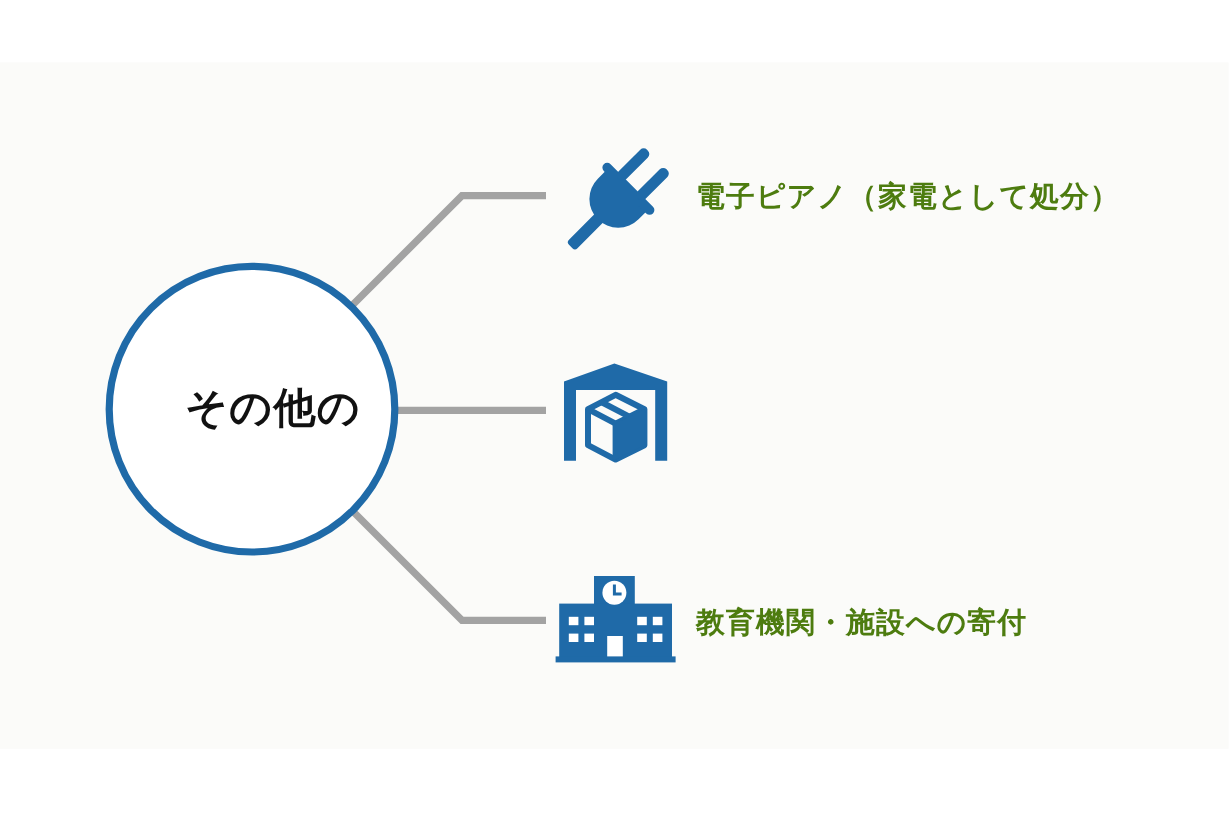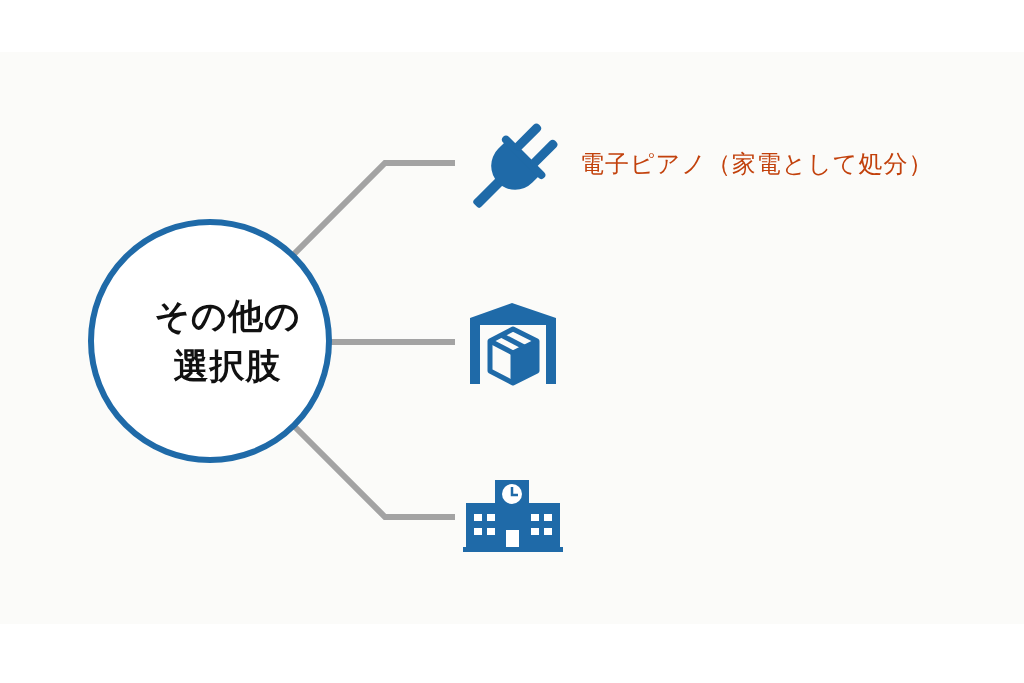--- a/index.html
+++ b/index.html
@@ -44,23 +44,23 @@
       font-size: 35px;
       line-height: 50px;
       color: #111111;
       letter-spacing: 1px;
       text-align: center;
     }
     .center-label span { display: block; margin-left: 35px; }
     .option-label {
       position: absolute;
       left: 580px;
-      font-weight: normal;
+      font-weight: bold;
       font-size: 24px;
-      color: #c2410c;
+      color: #4d7c0f;
       white-space: nowrap;
       letter-spacing: 1px;
     }
   </style>
 </head>
 <body>
 
 <div class="canvas">
   <div class="bg-band"></div>
 
@@ -118,17 +118,17 @@
       <rect x="544" y="514" width="8" height="7" fill="#ffffff"></rect>
       <rect x="531" y="528" width="8" height="7" fill="#ffffff"></rect>
       <rect x="544" y="528" width="8" height="7" fill="#ffffff"></rect>
 
       <rect x="506" y="530" width="13" height="17" fill="#ffffff"></rect>
     </g>
   </svg>
 
   <div class="center-label">
     <span>その他の</span>
-    <span>選択肢</span>
   </div>
 
   <div class="option-label" style="top:148px;">電子ピアノ（家電として処分）</div>
+  <div class="option-label" style="top:503px;">教育機関・施設への寄付</div>
 </div>
 
 </body></html>

